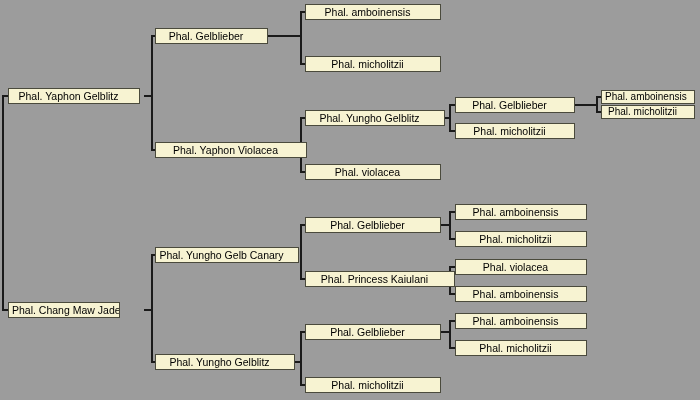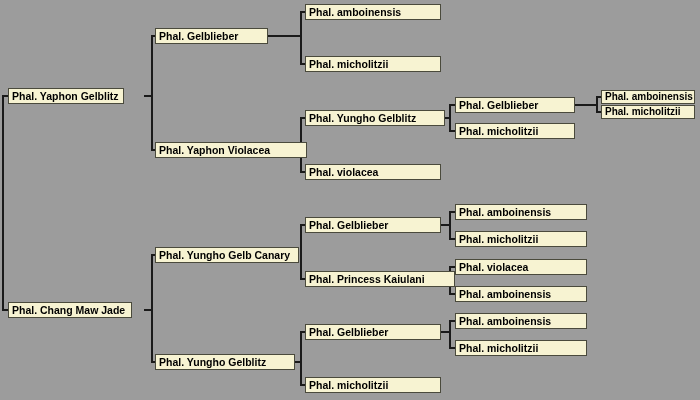--- a/index.html
+++ b/index.html
@@ -18,26 +18,27 @@
   }
   .connectors{position:absolute;left:0;top:0;}
   .connectors path{stroke:var(--line);stroke-width:2;fill:none;}
   .node{
     position:absolute;
     height:16px;
     box-sizing:border-box;
     background:var(--box-fill);
     border:1px solid var(--box-border);
     font-size:10.5px;
-    font-weight:bold;
+    font-weight:normal;
     line-height:14px;
     color:#000;
     padding:0 14px 0 3px;
     white-space:nowrap;
     overflow:hidden;
+    text-align:center;
   }
   .node-sm{
     height:14px;
     line-height:12px;
     font-size:10px;
   }
 </style>
 </head>
 <body>
 
@@ -52,22 +53,22 @@
       M 295 150 H 301 M 305 118 H 301 V 172 H 305
       M 305 225 H 301 V 279 H 305
       M 295 362 H 301 M 305 332 H 301 V 385 H 305
       M 445 118 H 450 M 455 105 H 450 V 131 H 455
       M 441 225 H 450 M 455 212 H 450 V 239 H 455
       M 447 279 H 450 M 455 267 H 450 V 294 H 455
       M 441 332 H 450 M 455 321 H 450 V 348 H 455
       M 575 105 H 597 M 601 97 H 597 V 112 H 601"></path>
   </svg>
 
-  <div class="node" style="left:8px;top:88px;width:116px;">Phal. Yaphon Gelblitz</div>
-  <div class="node" style="left:8px;top:302px;width:124px;">Phal. Chang Maw Jade</div>
+  <div class="node" style="left:8px;top:88px;width:132px;">Phal. Yaphon Gelblitz</div>
+  <div class="node" style="left:8px;top:302px;width:112px;">Phal. Chang Maw Jade</div>
 
   <div class="node" style="left:155px;top:28px;width:113px;">Phal. Gelblieber</div>
   <div class="node" style="left:155px;top:142px;width:152px;">Phal. Yaphon Violacea</div>
   <div class="node" style="left:155px;top:247px;width:144px;">Phal. Yungho Gelb Canary</div>
   <div class="node" style="left:155px;top:354px;width:140px;">Phal. Yungho Gelblitz</div>
 
   <div class="node" style="left:305px;top:4px;width:136px;">Phal. amboinensis</div>
   <div class="node" style="left:305px;top:56px;width:136px;">Phal. micholitzii</div>
   <div class="node" style="left:305px;top:110px;width:140px;">Phal. Yungho Gelblitz</div>
   <div class="node" style="left:305px;top:164px;width:136px;">Phal. violacea</div>

